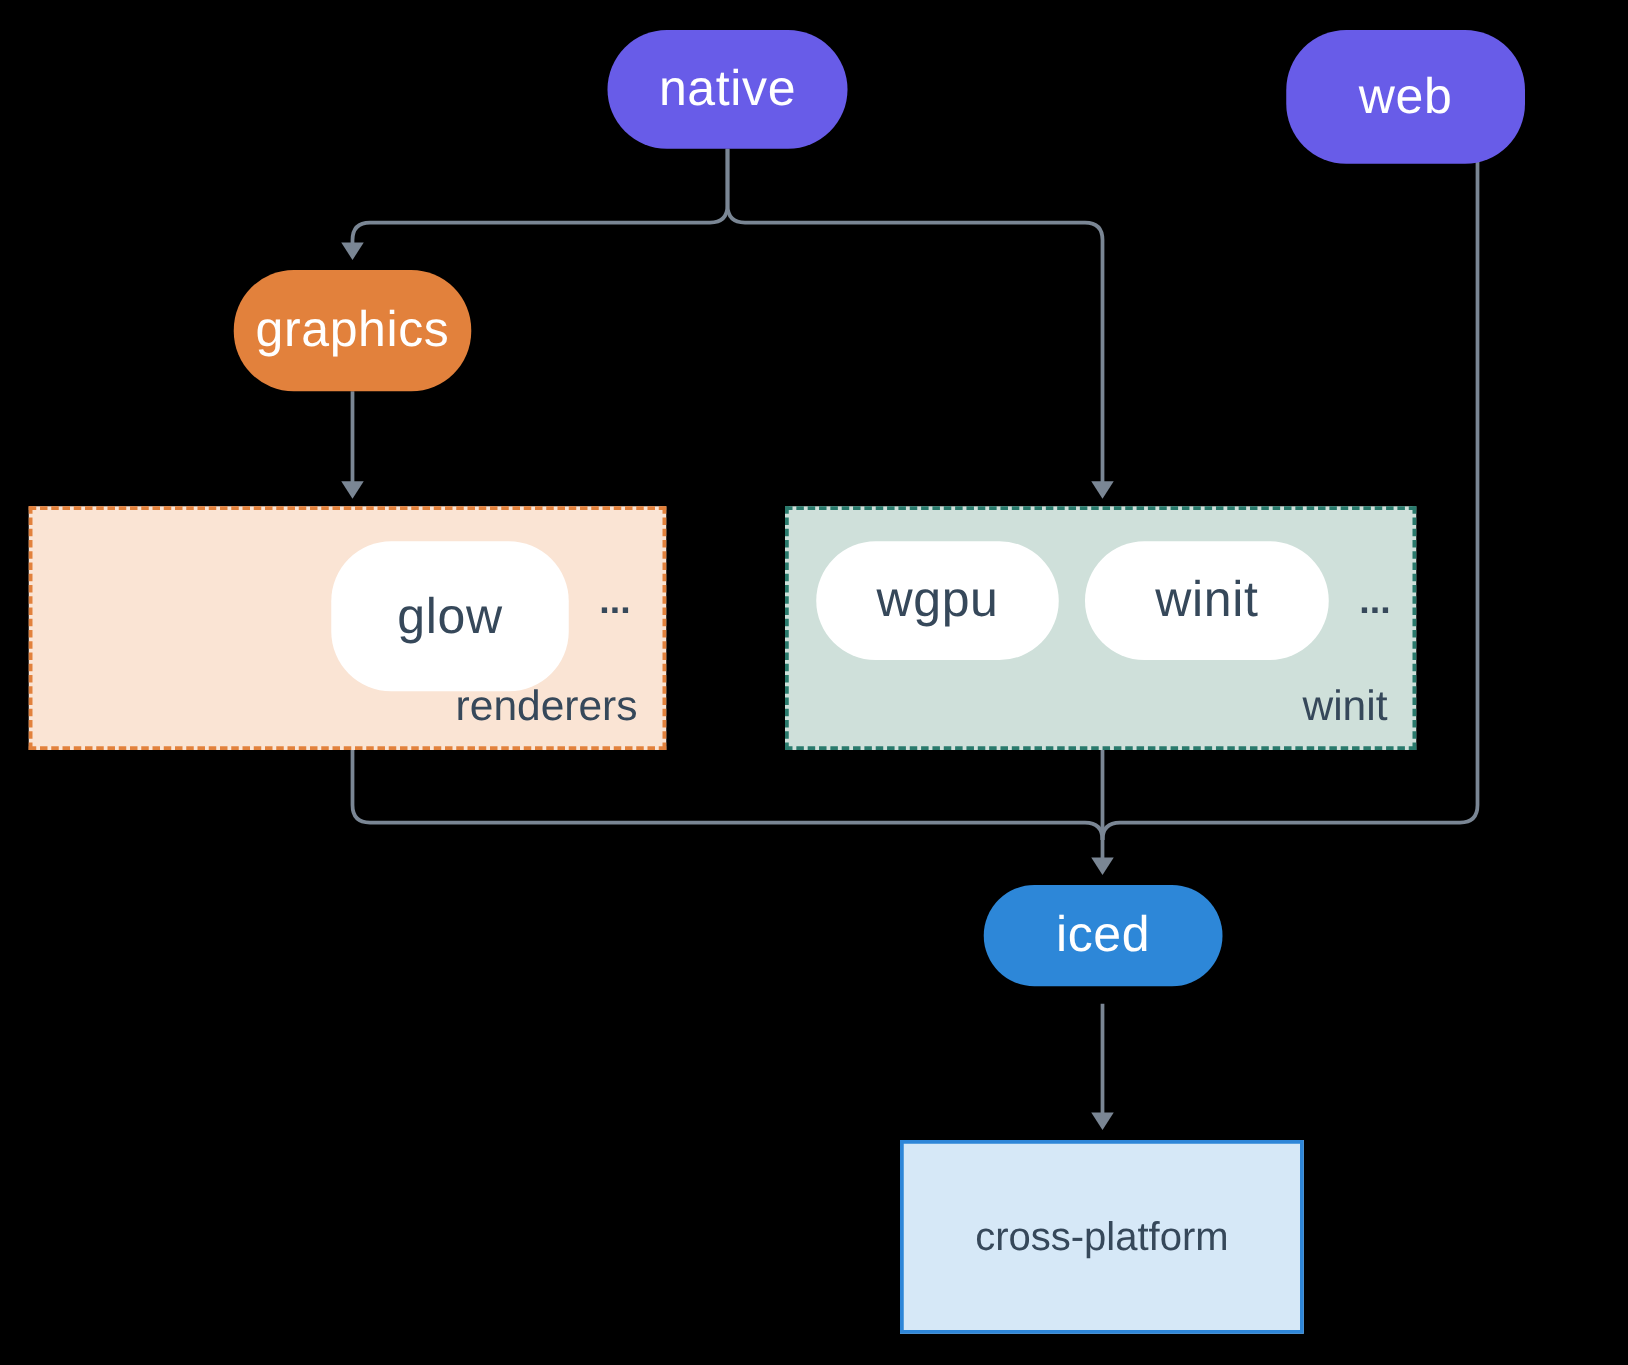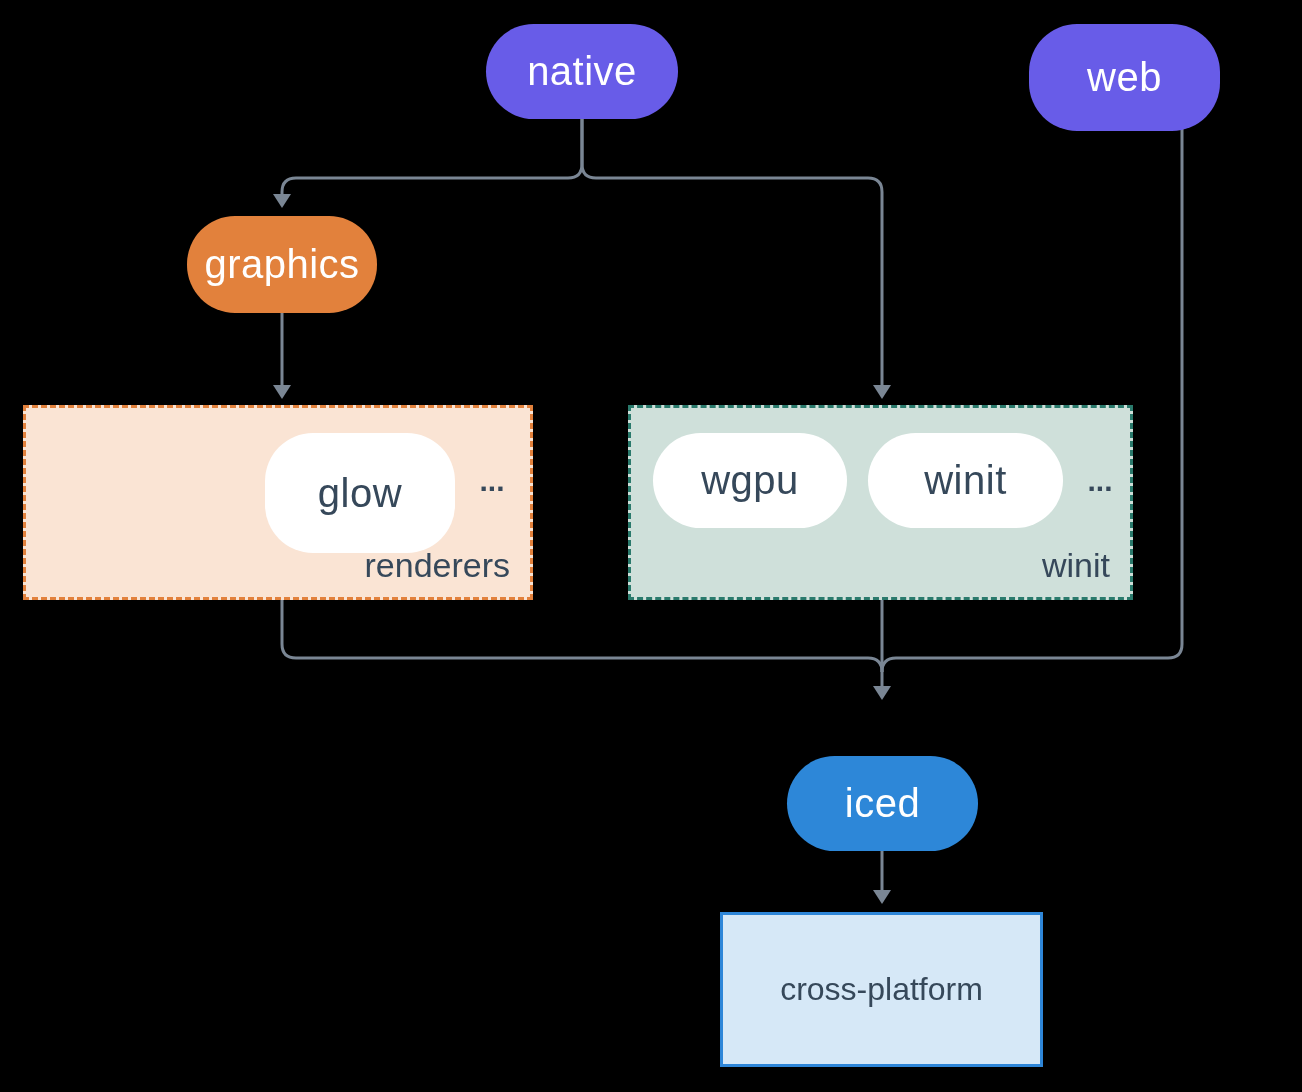--- a/index.html
+++ b/index.html
@@ -40,21 +40,21 @@
     letter-spacing: 0.5px;
   }
   .pill.purple { background: var(--purple); color: var(--pill-text); }
   .pill.orange { background: var(--orange); color: var(--pill-text); }
   .pill.blue   { background: var(--blue);   color: var(--pill-text); }
   .pill.white  { background: var(--pill-bg); color: var(--ink); }
 
   .pill.native   { left: 486px;  top: 24px;  width: 192px; height: 95px; }
   .pill.web      { left: 1029px; top: 24px;  width: 191px; height: 107px; }
   .pill.graphics { left: 187px;  top: 216px; width: 190px; height: 97px; }
-  .pill.iced     { left: 787px;  top: 708px; width: 191px; height: 95px; margin-top: 48px; }
+  .pill.iced     { left: 787px;  top: 708px; width: 191px; height: 81px; }
 
   .groupbox {
     position: absolute;
     box-sizing: border-box;
     top: 405px;
     height: 195px;
   }
   .groupbox.renderers {
     left: 23px;
     width: 510px;

